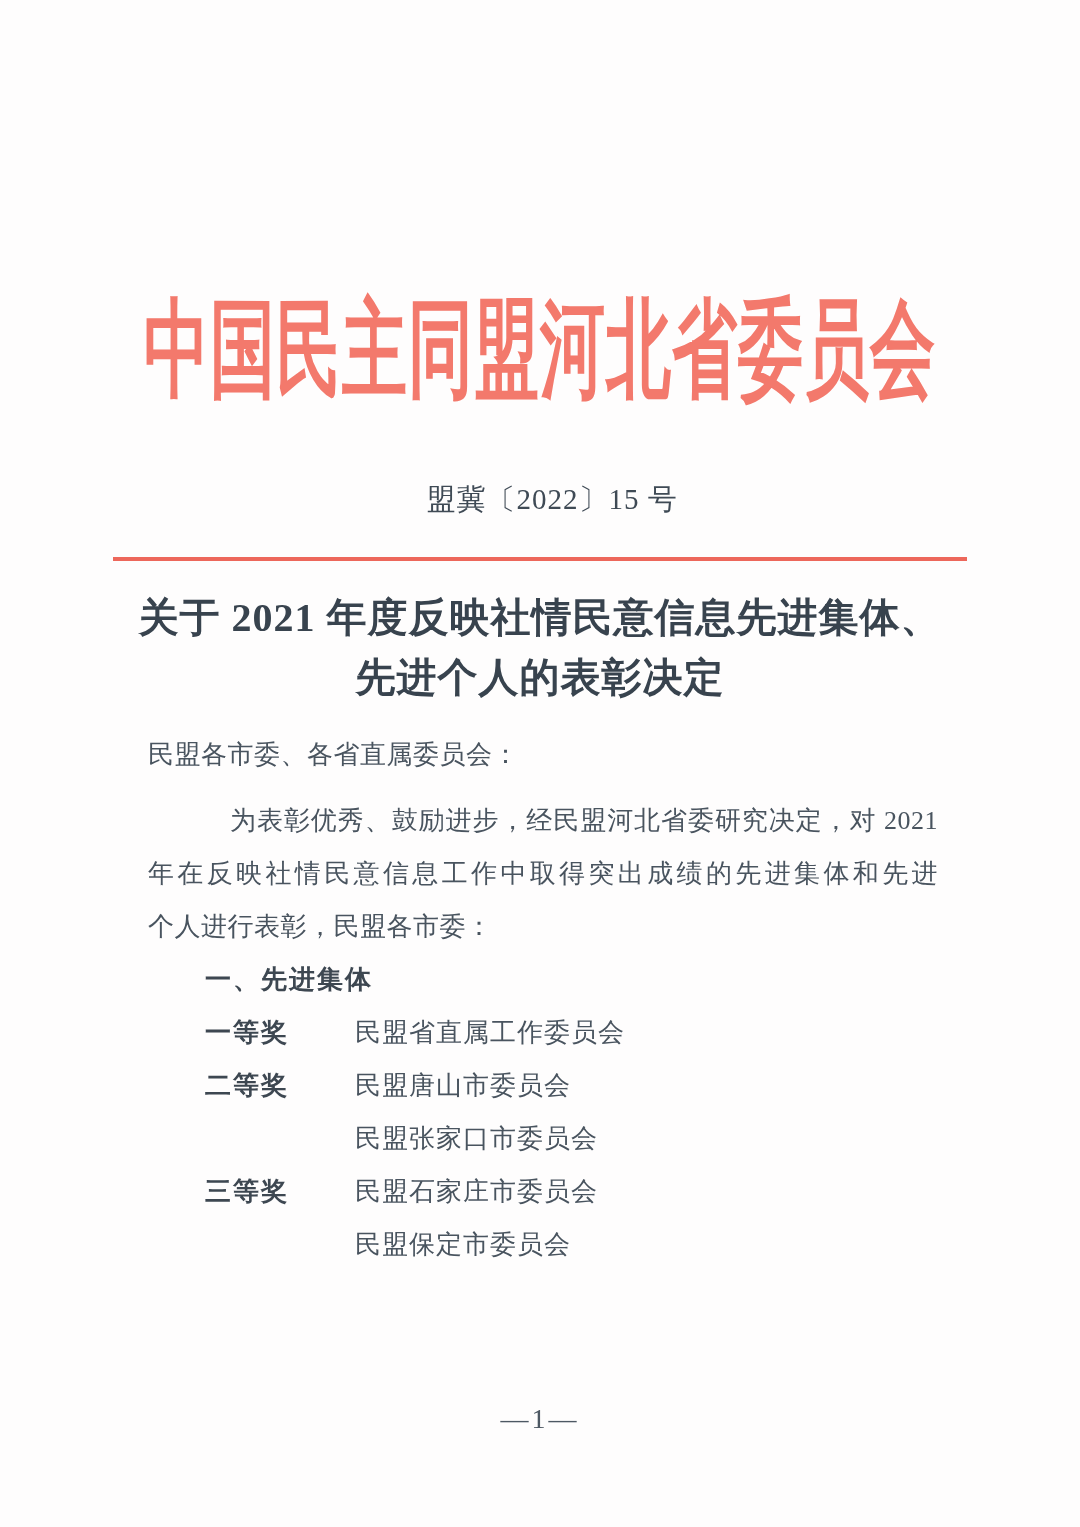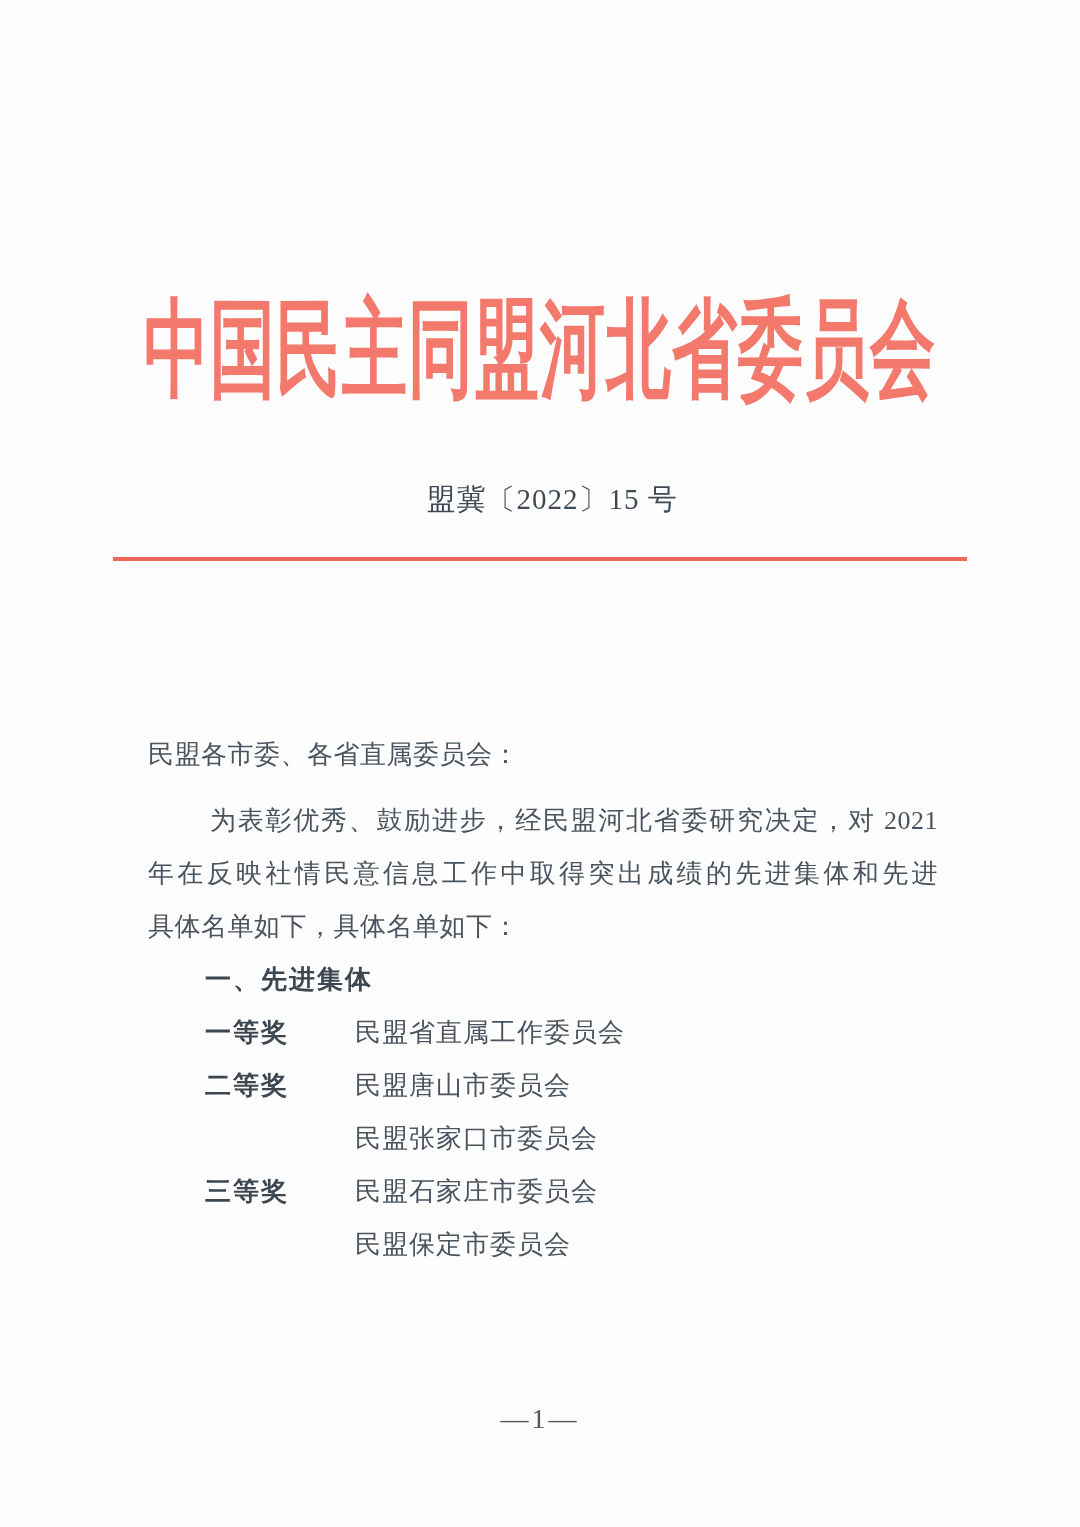--- a/index.html
+++ b/index.html
@@ -75,21 +75,21 @@
     top:728px;
     left:148px;
     width:790px;
     font-size:26px;
     color:var(--body-color);
   }
   .line{
     line-height:53px;
     letter-spacing:0.5px;
   }
-  .para-first{margin-top:13px;}
+  .para-first{margin-top:13px;margin-left:20px;}
   .indent{text-indent:62px;}
   .stretch{
     text-align:justify;
     text-align-last:justify;
   }
   .section-heading{
     font-family:"Liberation Sans","DejaVu Sans",sans-serif;
     font-weight:bold;
     color:#3d4751;
     padding-left:57px;
@@ -126,28 +126,32 @@
 <body>
 
 <div class="page">
 
   <div class="org-name">中国民主同盟河北省委员会</div>
 
   <div class="doc-number">盟冀〔2022〕15 号</div>
 
   <div class="divider"></div>
 
+  <h1 class="doc-title">
+    <span class="title-line">关于 2021 年度反映社情民意信息先进集体、</span>
+    <span class="title-line">先进个人的表彰决定</span>
+  </h1>
 
   <div class="body-block">
 
     <div class="line">民盟各市委、各省直属委员会：</div>
 
     <div class="line para-first indent stretch">为表彰优秀、鼓励进步，经民盟河北省委研究决定，对 2021</div>
     <div class="line stretch">年在反映社情民意信息工作中取得突出成绩的先进集体和先进</div>
-    <div class="line">具体名单如下，具体名单如下：</div>
+    <div class="line">个人进行表彰，民盟各市委：</div>
 
     <div class="line section-heading">一、先进集体</div>
 
     <div class="line award-row">
       <span class="award-label">一等奖</span>
       <span class="award-name">民盟省直属工作委员会</span>
     </div>
 
     <div class="line award-row">
       <span class="award-label">二等奖</span>

